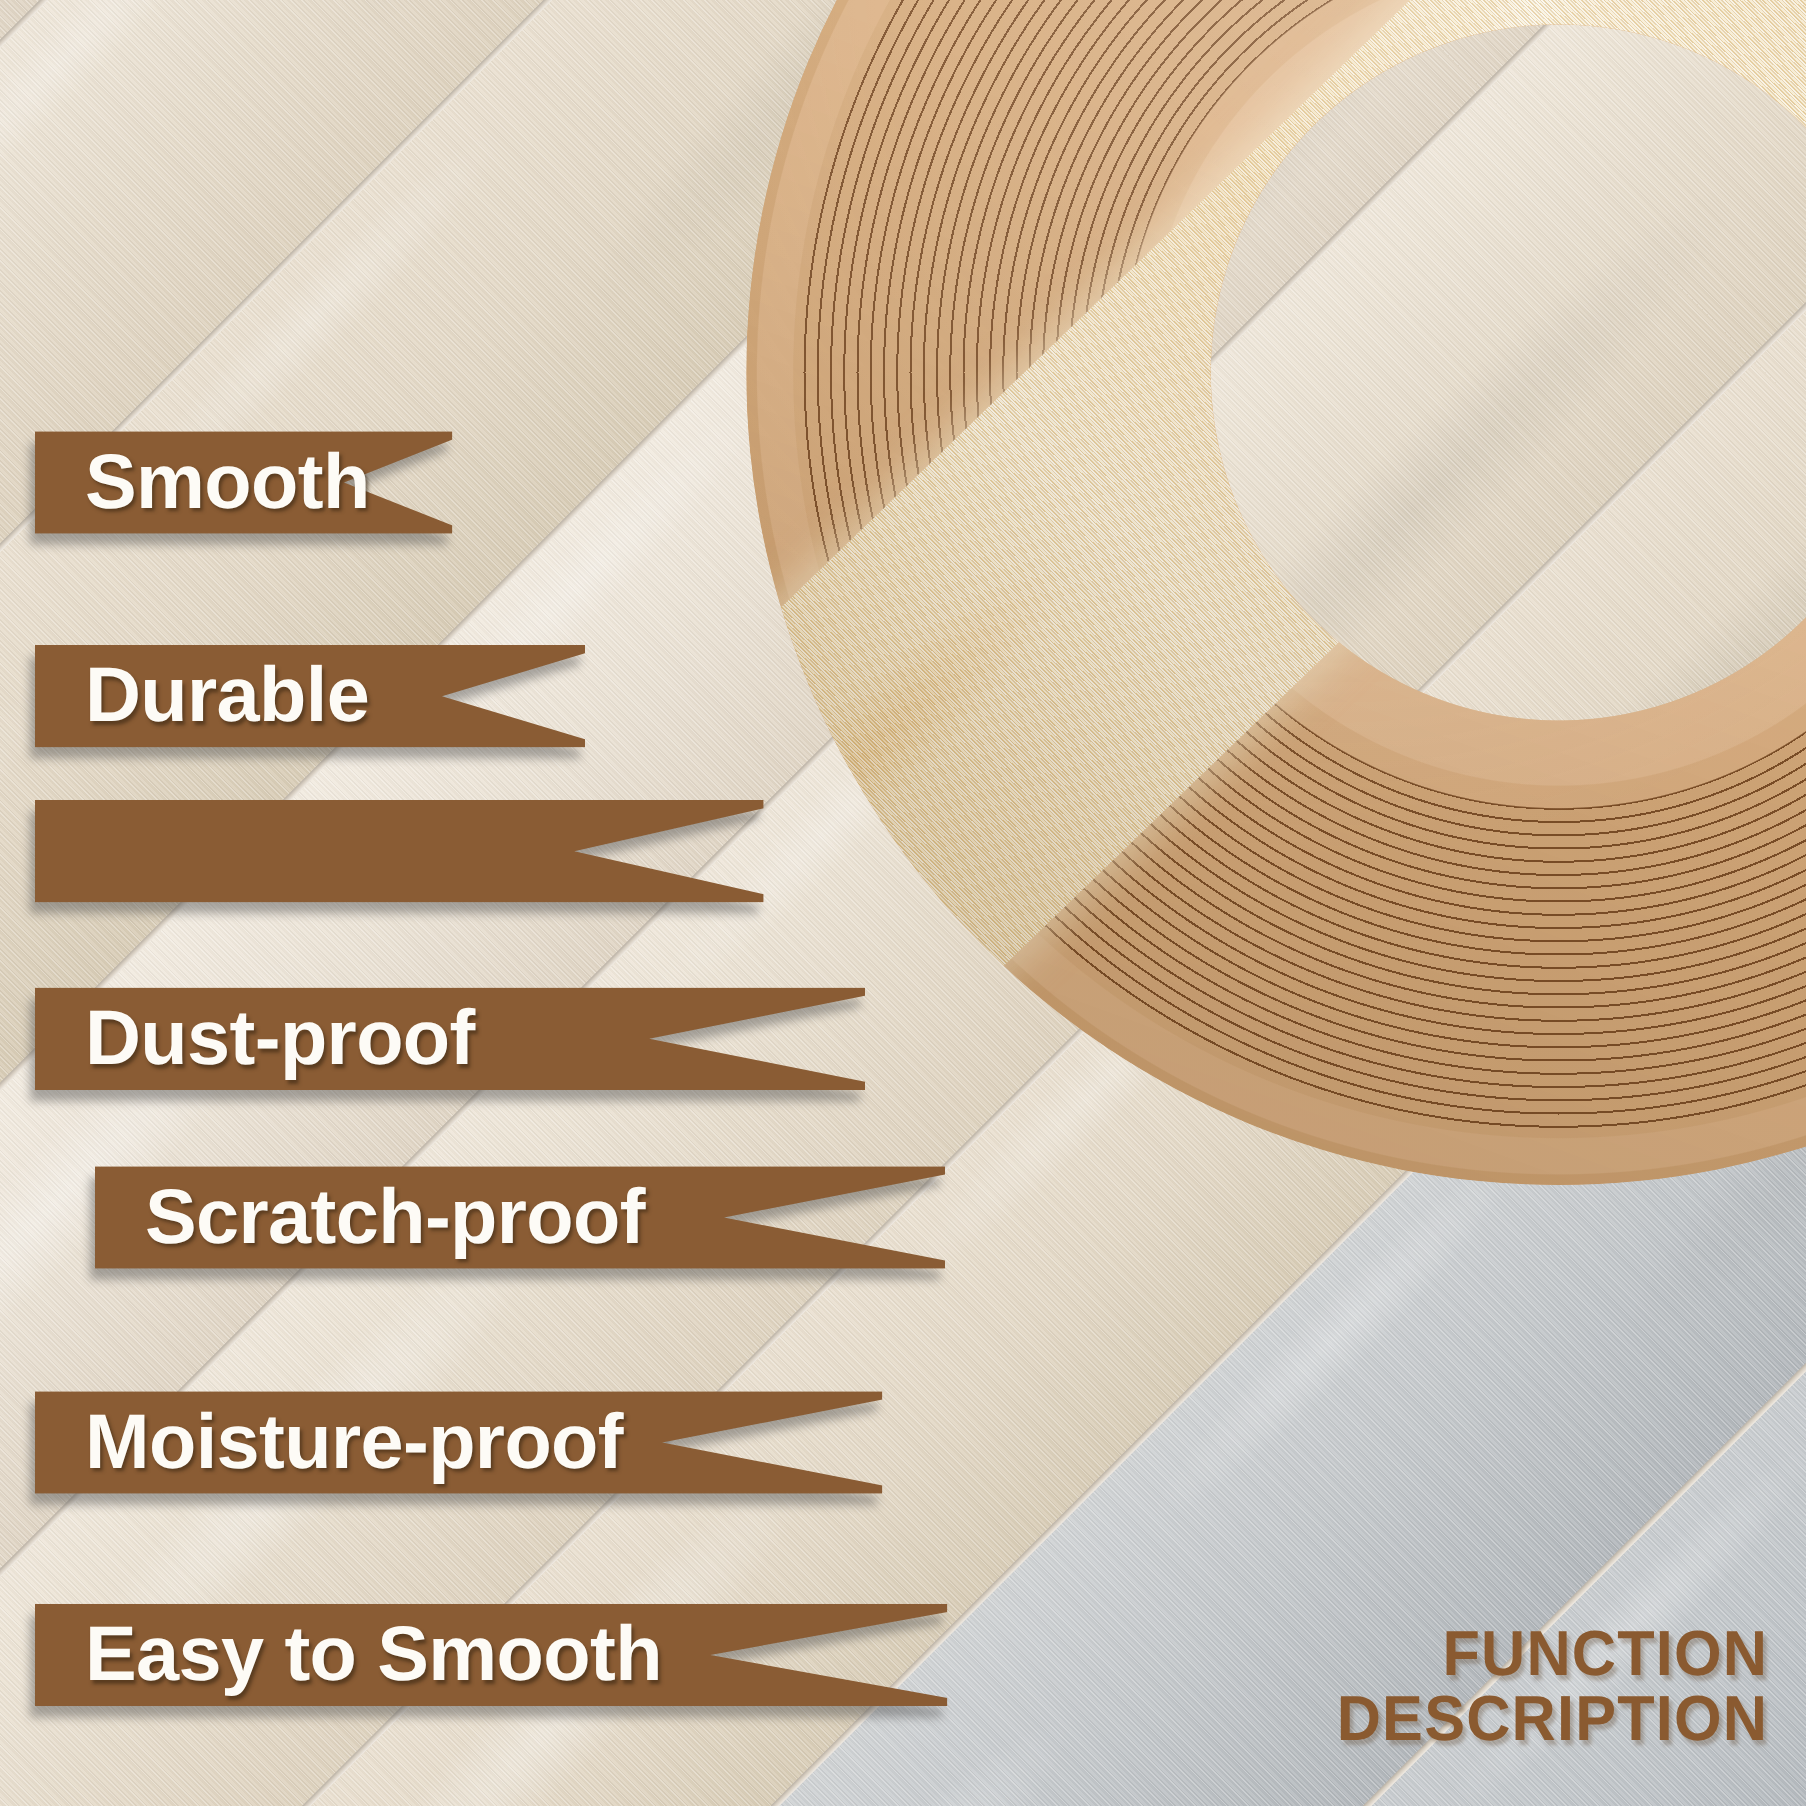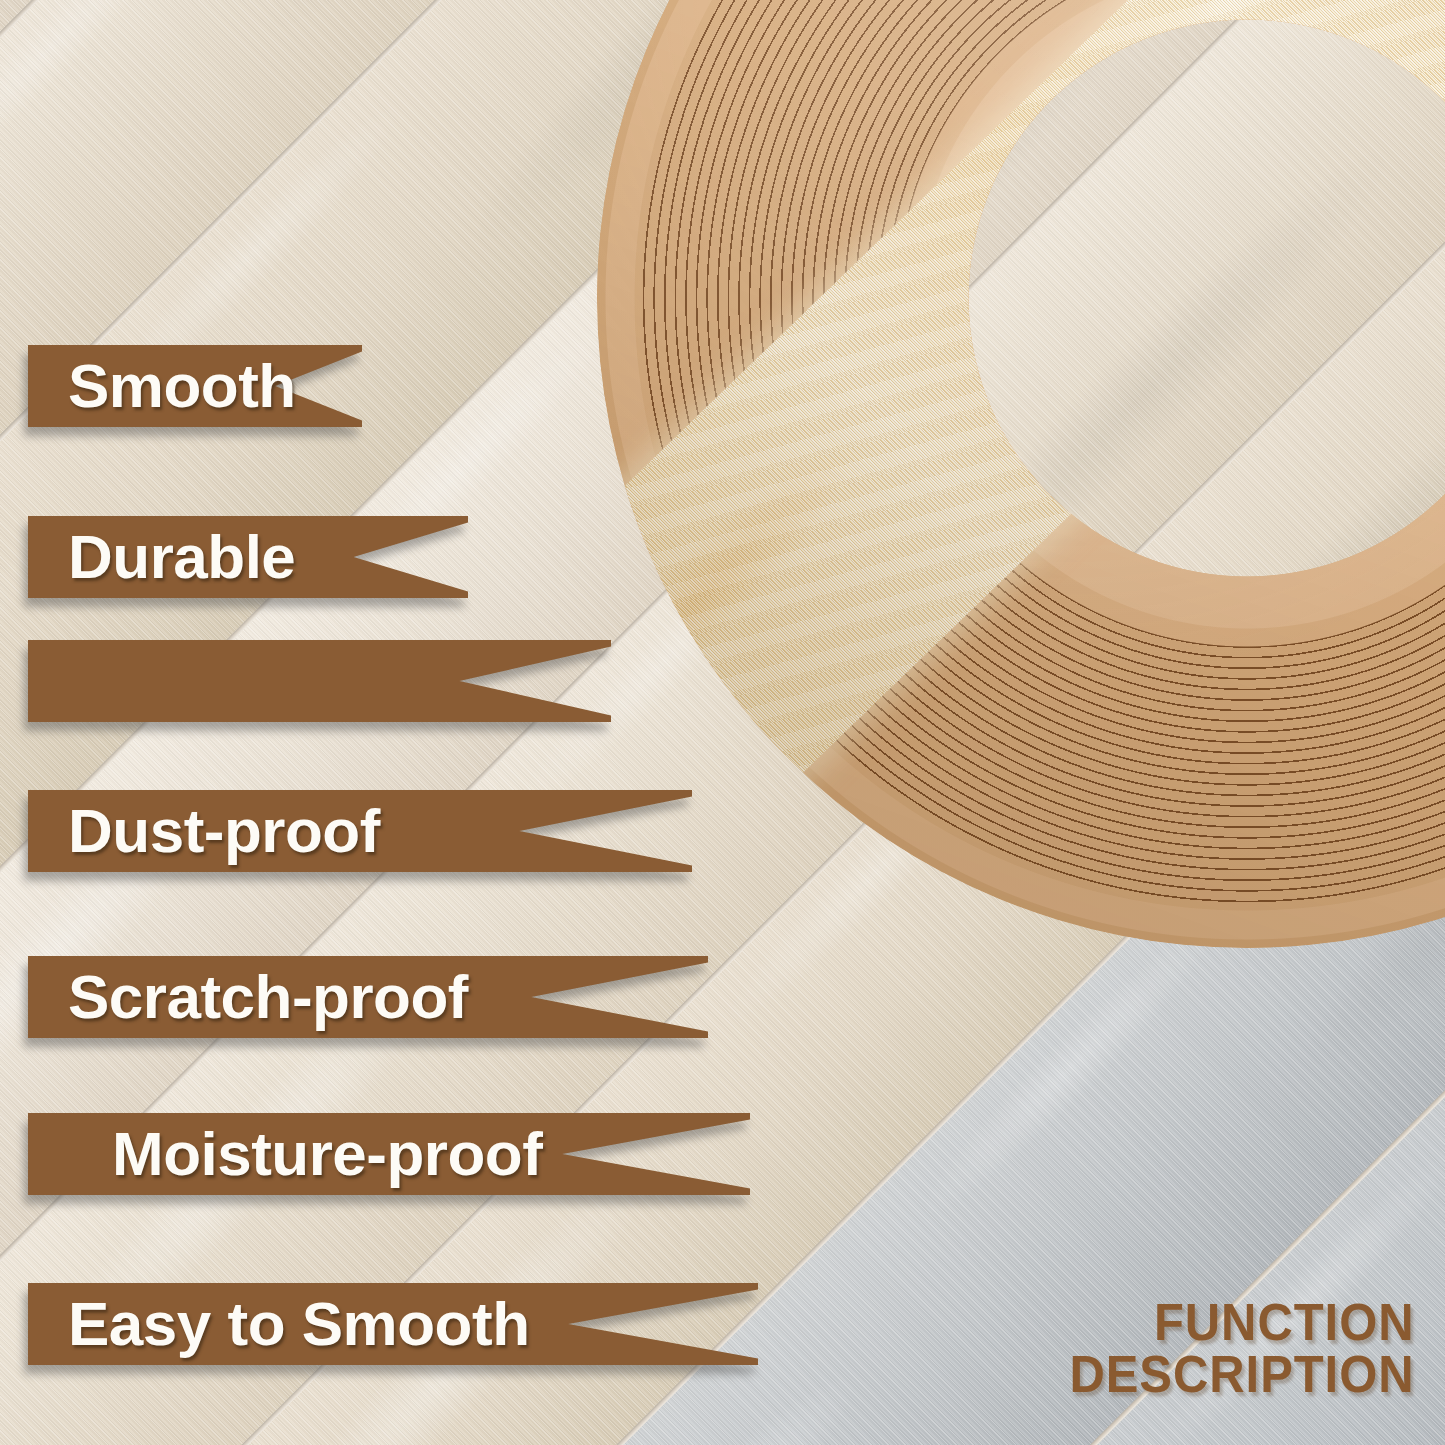--- a/index.html
+++ b/index.html
@@ -250,26 +250,26 @@
 
     <div class="banner" style="top:640px;width:583px;">
       <div class="banner-shape"></div>
     </div>
 
     <div class="banner" style="top:790px;width:664px;">
       <div class="banner-shape"></div>
       <span class="banner-label">Dust-proof</span>
     </div>
 
-    <div class="banner" style="top:956px;width:680px;">
+    <div class="banner" style="top:933px;width:680px;margin-left:48px;">
       <div class="banner-shape"></div>
       <span class="banner-label">Scratch-proof</span>
     </div>
 
-    <div class="banner" style="top:1113px;width:678px;padding-left:44px;">
+    <div class="banner" style="top:1113px;width:678px;">
       <div class="banner-shape"></div>
       <span class="banner-label">Moisture-proof</span>
     </div>
 
     <div class="banner" style="top:1283px;width:730px;">
       <div class="banner-shape"></div>
       <span class="banner-label">Easy to Smooth</span>
     </div>
 
   </div>

